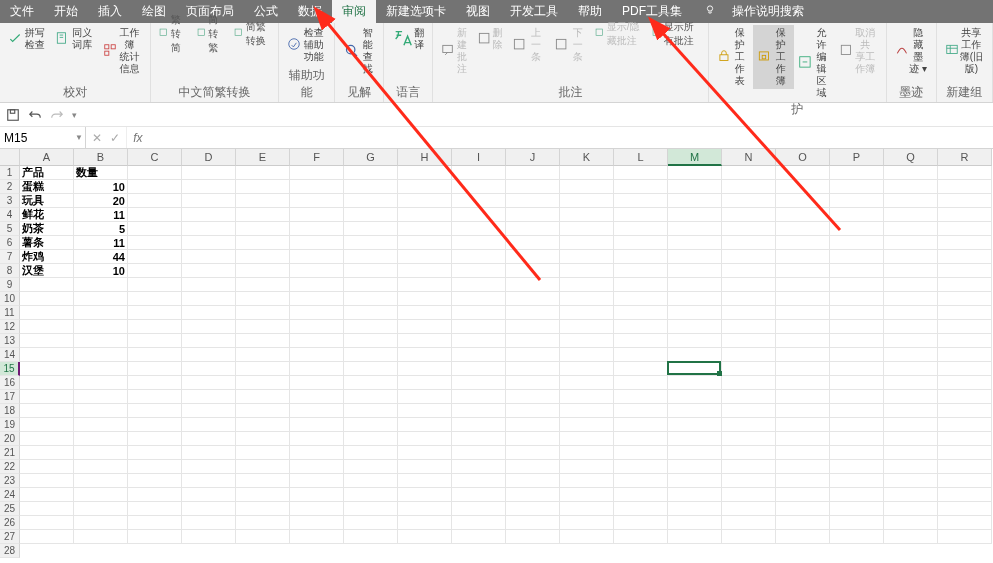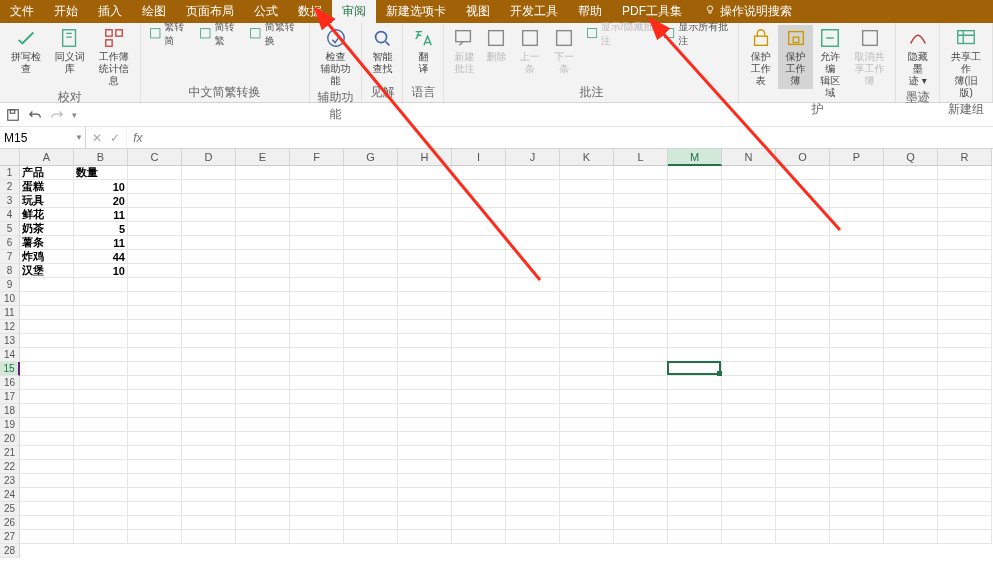--- a/index.html
+++ b/index.html
@@ -1,30 +1,30 @@
 <!DOCTYPE html>
 <html><head>
 <meta charset="utf-8">
 <style>
   * { box-sizing: border-box; margin: 0; padding: 0; font-family: "Microsoft YaHei", Arial, sans-serif; }
   body { background: #fff; width: 993px; height: 563px; overflow: hidden; position: relative; }
 
   
-  .menubar { background: #a16207; color: #fff; height: 23px; display: flex; align-items: center; font-size: 12px; }
+  .menubar { background: #737373; color: #fff; height: 23px; display: flex; align-items: center; font-size: 12px; }
   .menubar .tab { padding: 0 10px; height: 100%; display: flex; align-items: center; cursor: pointer; }
   .menubar .tab.active { background: #f3f3f3; color: #217346; }
-  .menubar .search { display: flex; align-items: center; gap: 4px; padding-left: 12px; }
+  .menubar .search { display: flex; align-items: center; gap: 16px; padding-left: 12px; }
   .menubar .search svg { width: 12px; height: 12px; }
 
   
   .ribbon { height: 80px; background: #f3f3f3; border-bottom: 1px solid #d4d4d4; display: flex; font-size: 10px; color: #444; }
   .group { border-right: 1px solid #e0e0e0; display: flex; flex-direction: column; align-items: center; padding: 2px 4px 0 4px; }
   .group-body { display: flex; flex: 1; align-items: flex-start; }
   .group-title { font-size: 12px; color: #666; text-align: center; padding-bottom: 1px; width: 100%; }
-  .big-btn { display: flex; flex-direction: column; align-items: center; justify-content: flex-start; padding: 2px 4px; min-width: 32px; cursor: pointer; }
+  .big-btn { display: flex; flex-direction: row; align-items: center; justify-content: flex-start; padding: 2px 4px; min-width: 32px; cursor: pointer; }
   .big-btn .icon { width: 22px; height: 22px; display: flex; align-items: center; justify-content: center; margin-bottom: 2px; }
   .big-btn .lbl { text-align: center; line-height: 12px; }
   .big-btn.highlight { background: #d4d4d4; }
   .small-btn { display: flex; align-items: center; height: 18px; padding: 0 4px; cursor: pointer; color: #555; }
   .small-btn .icon { width: 14px; height: 14px; margin-right: 3px; }
   .stack { display: flex; justify-content: flex-start; }
   .disabled { color: #bbb; }
 
   
   .qat { height: 24px; background: #fff; border-bottom: 1px solid #e5e5e5; display: flex; align-items: center; padding-left: 6px; gap: 8px; color: #555; font-size: 12px; }

